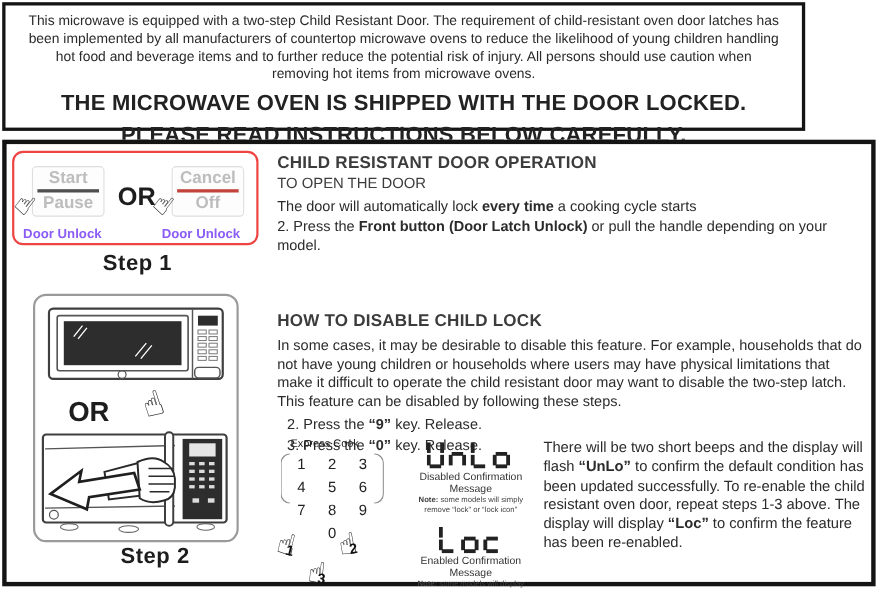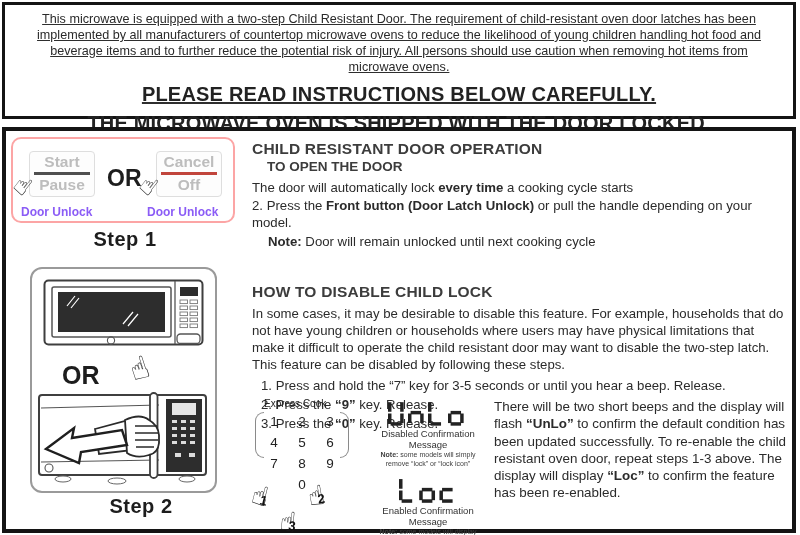--- a/index.html
+++ b/index.html
@@ -6,41 +6,40 @@
   html,body { margin:0; padding:0; }
   body {
     width:800px; height:535px; position:relative; overflow:hidden;
     background:#fff; color:#2e2e2e;
     font-family:"Liberation Sans", sans-serif;
   }
   .b { font-weight:bold;margin-top:12px; }
 
   
   .notice-box {
-    position:absolute; left:2px; top:2px; width:794px; height:117px;
+    position:absolute; left:2px; top:2px; width:730px; height:117px;
     border:3px solid #141414; background:#fff; text-align:center;
     padding:5px 14px 0;
-    text-decoration:underline;
   }
   .notice-par { font-size:12.6px; line-height:1.28; margin:1px 6px 0; color:#2a2a2a; }
   .warning-line { font-size:20px; font-weight:bold; line-height:1.45; color:#222; letter-spacing:.2px; }
   .warning-wrap { margin-top:5px; }
 
   
   .main-box {
     position:absolute; left:2px; top:127px; width:794px; height:406px;
     border:4px solid #141414; background:#fff;
   }
 
   
   .left-col { position:absolute; left:0; top:0; width:238px; height:100%; }
 
   .step1-panel {
     position:absolute; left:5px; top:6px; width:224px; height:86px;
-    border:2px solid #fca5a5; border-radius:10px; background:#fff;
+    border:2px solid #ef4444; border-radius:10px; background:#fff;
   }
   .panel-btn {
     position:absolute; top:12px; width:66px; text-align:center;
     border:1px solid #dedede; border-radius:4px; background:#fdfdfd; padding:1px 3px 2px;
   }
   .panel-btn .btn-word { font-size:15.5px; font-weight:bold; color:#bdbdbd; line-height:1.15; }
   .panel-btn .btn-divider { height:3px; margin:1px 1px; }
   .btn-caption { position:absolute; top:66px; width:86px; text-align:left;
     font-size:12px; font-weight:bold; color:#8b5cf6; }
   .hand-glyph {
@@ -57,21 +56,21 @@
     border:2px solid #9a9a9a; border-radius:12px; background:#fff;
   }
   .mw-top { position:absolute; left:11px; top:10px; }
   .mw-bottom { position:absolute; left:5px; top:118px; }
   .step2-or { position:absolute; left:30px; top:92px; font-size:25px; font-weight:bold; color:#1d1d1d; }
   .step2-hand { position:absolute; left:98px; top:84px; font-size:31px; transform:rotate(-18deg); }
 
   
   .right-col { position:absolute; left:242px; top:0; width:544px; height:100%; }
   .sec-title { font-size:15.5px; font-weight:bold; color:#3c3c3c; letter-spacing:.2px; }
-  .sec-sub   { font-size:13.5px; font-weight:bold; color:#3c3c3c; margin-top:1px;margin-left:15px; }
+  .sec-sub   { font-size:13.5px; font-weight:normal; color:#3c3c3c; margin-top:1px; }
   .body-txt  { font-size:13.2px; line-height:1.3; color:#2b2b2b; }
   .open-sec  { position:absolute; left:4px; top:9px; width:530px; }
   .open-sec .body-txt { margin-top:5px; }
   .open-list div { margin-top:1px; }
   .note-line { margin-top:2px; padding-left:16px; }
 
   .disable-sec { position:absolute; left:4px; top:152px; width:534px; }
   .disable-par { margin-top:4px; text-align:left; }
   .disable-steps { margin-top:3px; padding-left:9px; }
   .disable-steps div { margin-top:2px; }
@@ -104,22 +103,22 @@
   .disp-gap { height:9px; }
 
   .result-par { flex:1; font-size:13.4px; line-height:1.29; color:#2b2b2b; padding-left:4px; }
 </style>
 </head>
 <body>
 
 <div class="notice-box">
   <div class="notice-par">This microwave is equipped with a two-step Child Resistant Door. The requirement of child-resistant oven door latches has been implemented by all manufacturers of countertop microwave ovens to reduce the likelihood of young children handling hot food and beverage items and to further reduce the potential risk of injury. All persons should use caution when removing hot items from microwave ovens.</div>
   <div class="warning-wrap">
+    <div class="warning-line">THE MICROWAVE OVEN IS SHIPPED WITH THE DOOR LOCKED.</div>
     <div class="warning-line">PLEASE READ INSTRUCTIONS BELOW CAREFULLY.</div>
-    <div class="warning-line">THE MICROWAVE OVEN IS SHIPPED WITH THE DOOR LOCKED.</div>
   </div>
 </div>
 
 <div class="main-box">
 
   <div class="left-col">
 
     <div class="step1-panel">
       <div class="panel-btn" style="left:16px;">
         <div class="btn-word">Start</div>
@@ -213,29 +212,27 @@
   <div class="right-col">
 
     <div class="open-sec">
       <div class="sec-title">CHILD RESISTANT DOOR OPERATION</div>
       <div class="sec-sub">TO OPEN THE DOOR</div>
       <div class="body-txt">
         <div><span>The door will automatically lock </span><span class="b">every time</span><span> a cooking cycle starts</span></div>
         <div class="open-list">
           <div><span>2. Press the </span><span class="b">Front button (Door Latch Unlock)</span><span> or pull the handle depending on your model.</span></div>
         </div>
-        <div class="note-line"><span class="b">Note:</span><span> Door will remain unlocked until next cooking cycle</span></div>
       </div>
     </div>
 
     <div class="disable-sec">
       <div class="sec-title">HOW TO DISABLE CHILD LOCK</div>
       <div class="body-txt disable-par">In some cases, it may be desirable to disable this feature. For example, households that do not have young children or households where users may have physical limitations that make it difficult to operate the child resistant door may want to disable the two-step latch. This feature can be disabled by following these steps.</div>
       <div class="body-txt disable-steps">
-        <div>1. Press and hold the “7” key for 3-5 seconds or until you hear a beep. Release.</div>
         <div><span>2. Press the </span><span class="b">“9”</span><span> key. Release.</span></div>
         <div><span>3. Press the </span><span class="b">“0”</span><span> key. Release.</span></div>
       </div>
     </div>
 
     <div class="bottom-row">
 
       <div class="keypad-block">
         <div class="kp-title">Express Cook</div>
         <div class="kp-grid">

